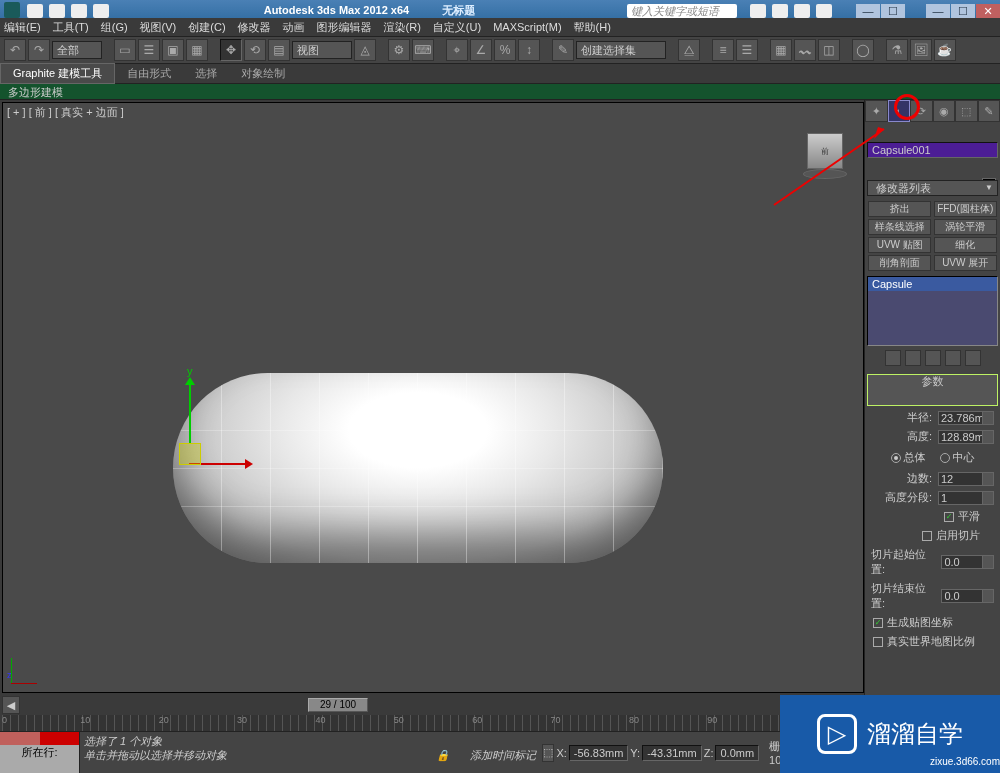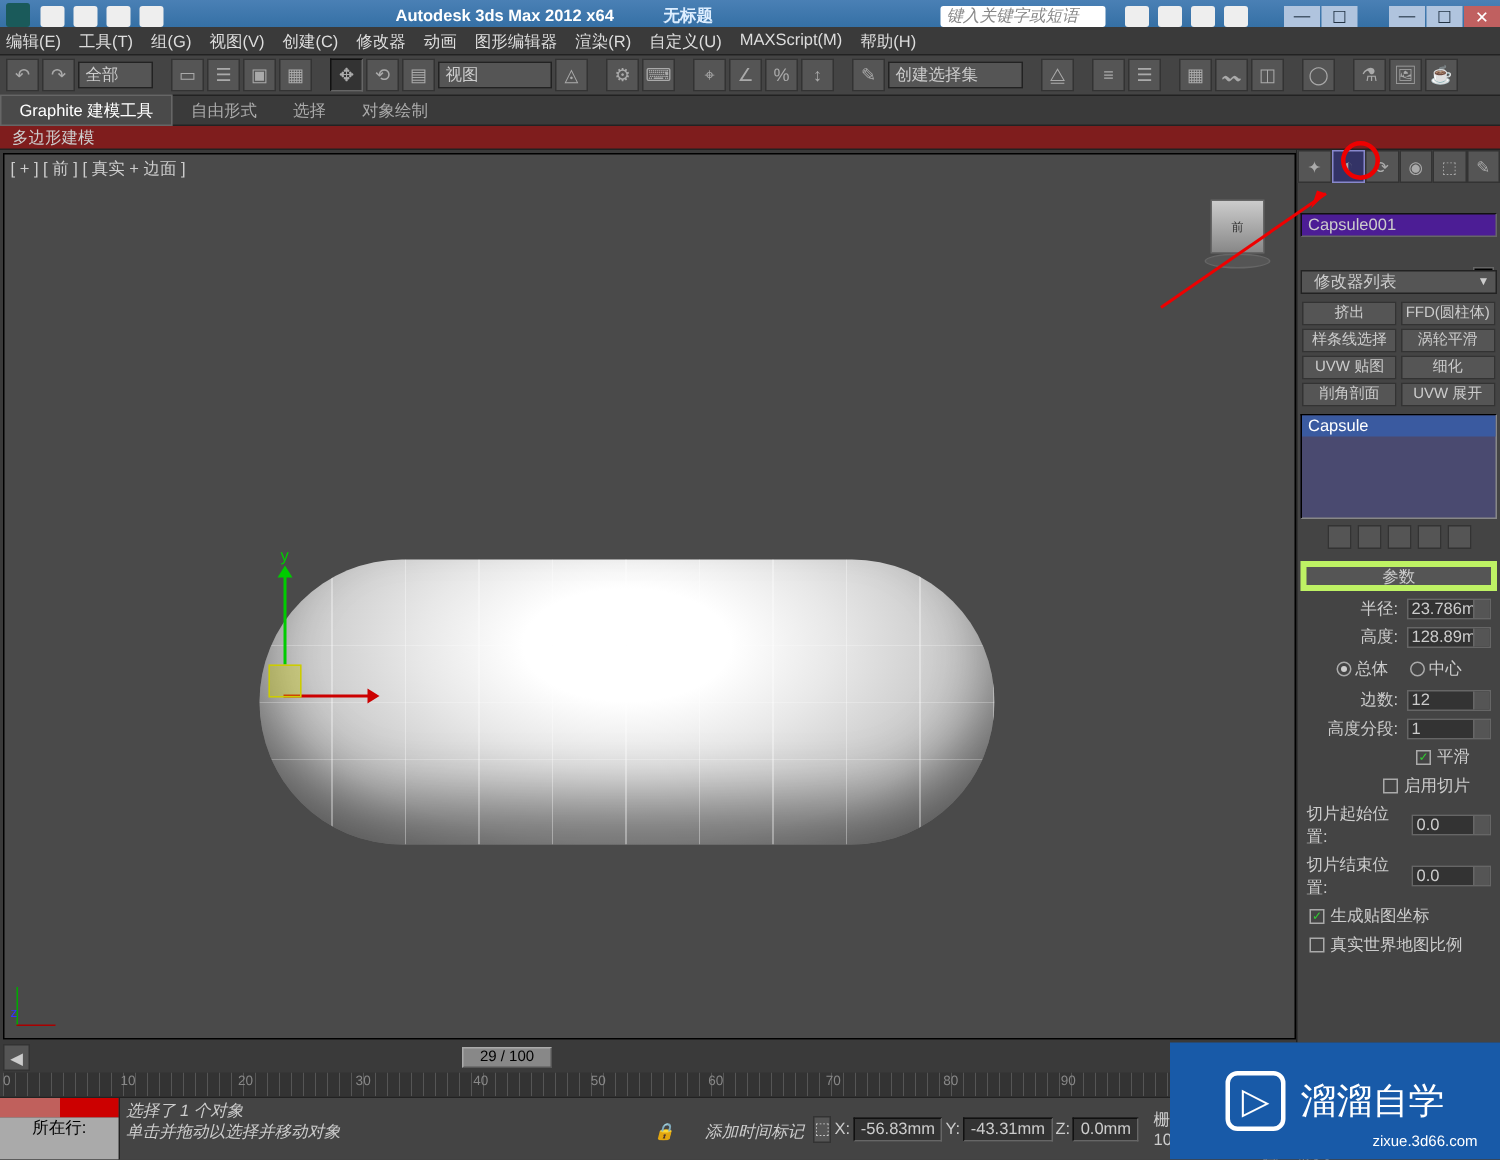--- a/index.html
+++ b/index.html
@@ -24,21 +24,21 @@
 .main-toolbar { height: 28px; background: #444; display: flex; align-items: center; padding: 0 4px; border-top:1px solid #222; border-bottom:1px solid #222;}
 .main-toolbar .tbtn { width: 22px; height: 22px; background: #555; border: 1px solid #333; margin-right: 2px; display:flex; align-items:center; justify-content:center; color:#aaa; font-size:12px;}
 .main-toolbar .divider { width: 4px; height: 22px; margin: 0 3px; }
 .main-toolbar .sel { background:#333;border:1px inset #666;}
 .main-toolbar .dropdown { height: 18px; background: #555; border:1px solid #222; color:#ccc; padding:0 4px; line-height:16px; margin-right:2px;}
 
 
 .ribbon { height: 20px; background: #3a3a3a; display:flex; align-items:center; border-bottom:1px solid #222;}
 .ribbon .tab { padding: 2px 12px; color:#aaa; }
 .ribbon .tab.active { background:#4a4a4a; border:1px solid #666; color:#fff;}
-.ribbon2 { height: 16px; background: #7f1d1d; padding: 0 8px; line-height:16px; color:#ccc; border-bottom:1px solid #222;}
+.ribbon2 { height: 16px; background: #14532d; padding: 0 8px; line-height:16px; color:#ccc; border-bottom:1px solid #222;}
 
 
 .workspace { position: absolute; top: 100px; left: 0; right: 0; bottom: 78px; display: flex; }
 .viewport-area { flex: 1; background: #4a4a4a; position: relative; border: 1px solid #000; margin:2px 0 2px 2px;}
 .viewport-label { position: absolute; top: 2px; left: 4px; color: #ccc; font-size: 11px; }
 .viewcube { position: absolute; top: 30px; right: 20px; width: 36px; height: 36px; background:linear-gradient(#ccc,#888); border:1px solid #666; display:flex;align-items:center;justify-content:center; color:#333; font-size:8px;}
 .viewcube-base { position:absolute; top:66px; right:16px; width:44px; height:10px; border:1px solid #666; border-radius:50%; background:#555;}
 
 
 .capsule { position:absolute; top: 270px; left: 170px; width: 490px; height: 190px; border-radius: 95px; background: radial-gradient(ellipse at 50% 30%, #fff 20%, #e8e8e8 40%, #c0c0c0 70%, #888 95%, #555 100%); box-shadow: inset 0 -30px 40px rgba(0,0,0,0.4);}
@@ -71,21 +71,21 @@
 .obj-name { height:16px; background:#4c1d95; border:1px inset #666; color:#ccc; margin:20px 2px; padding:0 4px; line-height:14px;}
 .obj-color { width:14px;height:14px;background:#000;border:1px solid #666;position:absolute;right:4px;}
 .mod-dropdown { height:16px; background:#555; border:1px solid #222; margin:2px; padding:0 8px; line-height:14px; position:relative;}
 .mod-dropdown::after{content:"▼";position:absolute;right:4px;color:#ccc;font-size:8px;}
 .mod-buttons { display:flex; flex-wrap:wrap; margin:2px;}
 .mod-buttons .mb { width:48%; height:16px; background:#555; border:1px solid #333; margin:1px 1%; text-align:center; line-height:14px; font-size:10px;}
 .mod-stack { height:70px; background:#4a4a70; border:1px inset #333; margin:2px;}
 .mod-stack .item { background:#3a5aa0; color:#fff; padding:1px 4px; width:100%;}
 .stack-toolbar { height:18px; display:flex; justify-content:center; gap:4px; margin:2px;}
 .stack-toolbar .stb { width:16px;height:16px;background:#555;border:1px solid #333;}
-.rollout-header { height:20px; background:#555; border:4px solid #bef264; text-align:center; line-height:14px; margin:4px 2px 2px;}
+.rollout-header { height:32px; background:#555; border:1px solid #bef264; text-align:center; line-height:14px; margin:4px 2px 2px;font-family:Liberation Mono, monospace;}
 .param { display:flex; align-items:center; margin:2px 6px; justify-content:flex-end;}
 .param label { margin-right:6px;}
 .param .spinner { width:56px; height:14px; background:#333; border:1px solid #666; text-align:left; padding:0 2px; line-height:12px; color:#ccc; position:relative;}
 .param .spinner::after { content:"";position:absolute;right:0;top:0;width:10px;height:12px;background:#555;border-left:1px solid #666;}
 .radio-row { display:flex; justify-content:center; gap:14px; margin:4px 0;}
 .radio-row label { display:flex;align-items:center;gap:3px;}
 .radio-row .radio { width:10px;height:10px;border-radius:50%;border:1px solid #aaa;display:inline-block;}
 .radio-row .radio.on::after{content:"";display:block;width:4px;height:4px;background:#ccc;border-radius:50%;margin:2px;}
 .check-row { display:flex; align-items:center; margin:2px 8px; gap:4px;}
 .check-row .cb { width:10px;height:10px;border:1px solid #aaa;display:flex;align-items:center;justify-content:center;font-size:8px;color:#3c3;}
@@ -106,21 +106,21 @@
 .status-left .color2{flex:1;background:#c00;}
 .status-left .label{height:31px;background:#aaa;color:#000;text-align:center;line-height:14px;}
 .status-mid { flex:1; display:flex; flex-direction:column; padding:2px 4px;}
 .status-mid .line { height:14px; line-height:14px; color:#ccc;font-style:italic;}
 .status-right { width:460px; display:flex; align-items:center; gap:2px; padding:2px;}
 .status-right .coord { height:16px;background:#333;border:1px inset #666;padding:0 4px;line-height:14px;width:66px;}
 .status-right .grid-info { margin:0 8px; color:#ccc;}
 .btn-icon { width:18px;height:18px;background:#555;border:1px solid #333; display:flex;align-items:center;justify-content:center;}
 .watermark { position:absolute; bottom:0; right:0; width:220px; height:78px; background:#185aa8; display:flex; align-items:center; justify-content:center; color:#fff; font-size:24px; z-index:60;}
 .watermark .logo { width:40px;height:40px;border:3px solid #fff;border-radius:8px;margin-right:10px;display:flex;align-items:center;justify-content:center;}
-.watermark .sub { font-size:10px; position:absolute; bottom:6px; right:15px;}
+.watermark .sub { font-size:10px; position:absolute; bottom:6px; right:0;}
 </style>
 </head>
 <body>
 
 <div class="title-bar">
   <div class="app-icon"></div>
   <span class="toolbtn"></span>
   <span class="toolbtn"></span>
   <span class="toolbtn"></span>
   <span class="toolbtn"></span>
@@ -165,21 +165,21 @@
   <div class="dropdown" style="width:50px">全部</div>
   <div class="divider"></div>
   <div class="tbtn">▭</div>
   <div class="tbtn">☰</div>
   <div class="tbtn">▣</div>
   <div class="tbtn">▦</div>
   <div class="divider"></div>
   <div class="tbtn sel">✥</div>
   <div class="tbtn">⟲</div>
   <div class="tbtn">▤</div>
-  <div class="dropdown" style="width:76px">视图</div>
+  <div class="dropdown" style="width:60px">视图</div>
   <div class="tbtn">◬</div>
   <div class="divider"></div>
   <div class="tbtn">⚙</div>
   <div class="tbtn">⌨</div>
   <div class="divider"></div>
   <div class="tbtn">⌖</div>
   <div class="tbtn">∠</div>
   <div class="tbtn">%</div>
   <div class="tbtn">↕</div>
   <div class="divider"></div>

